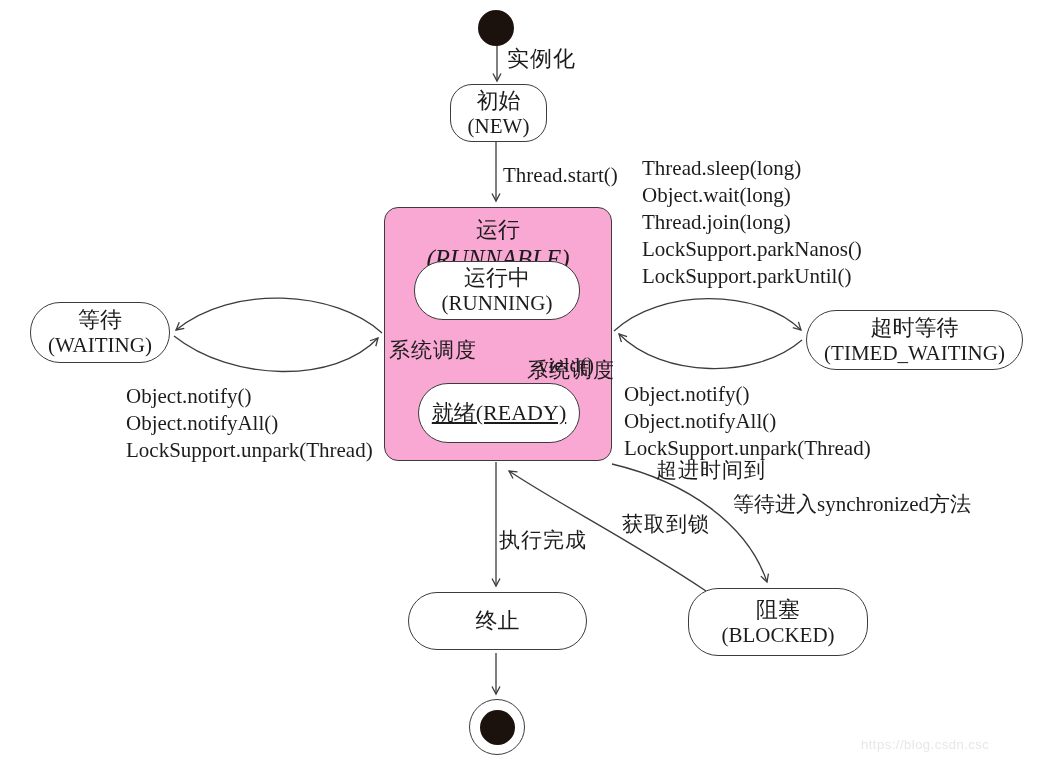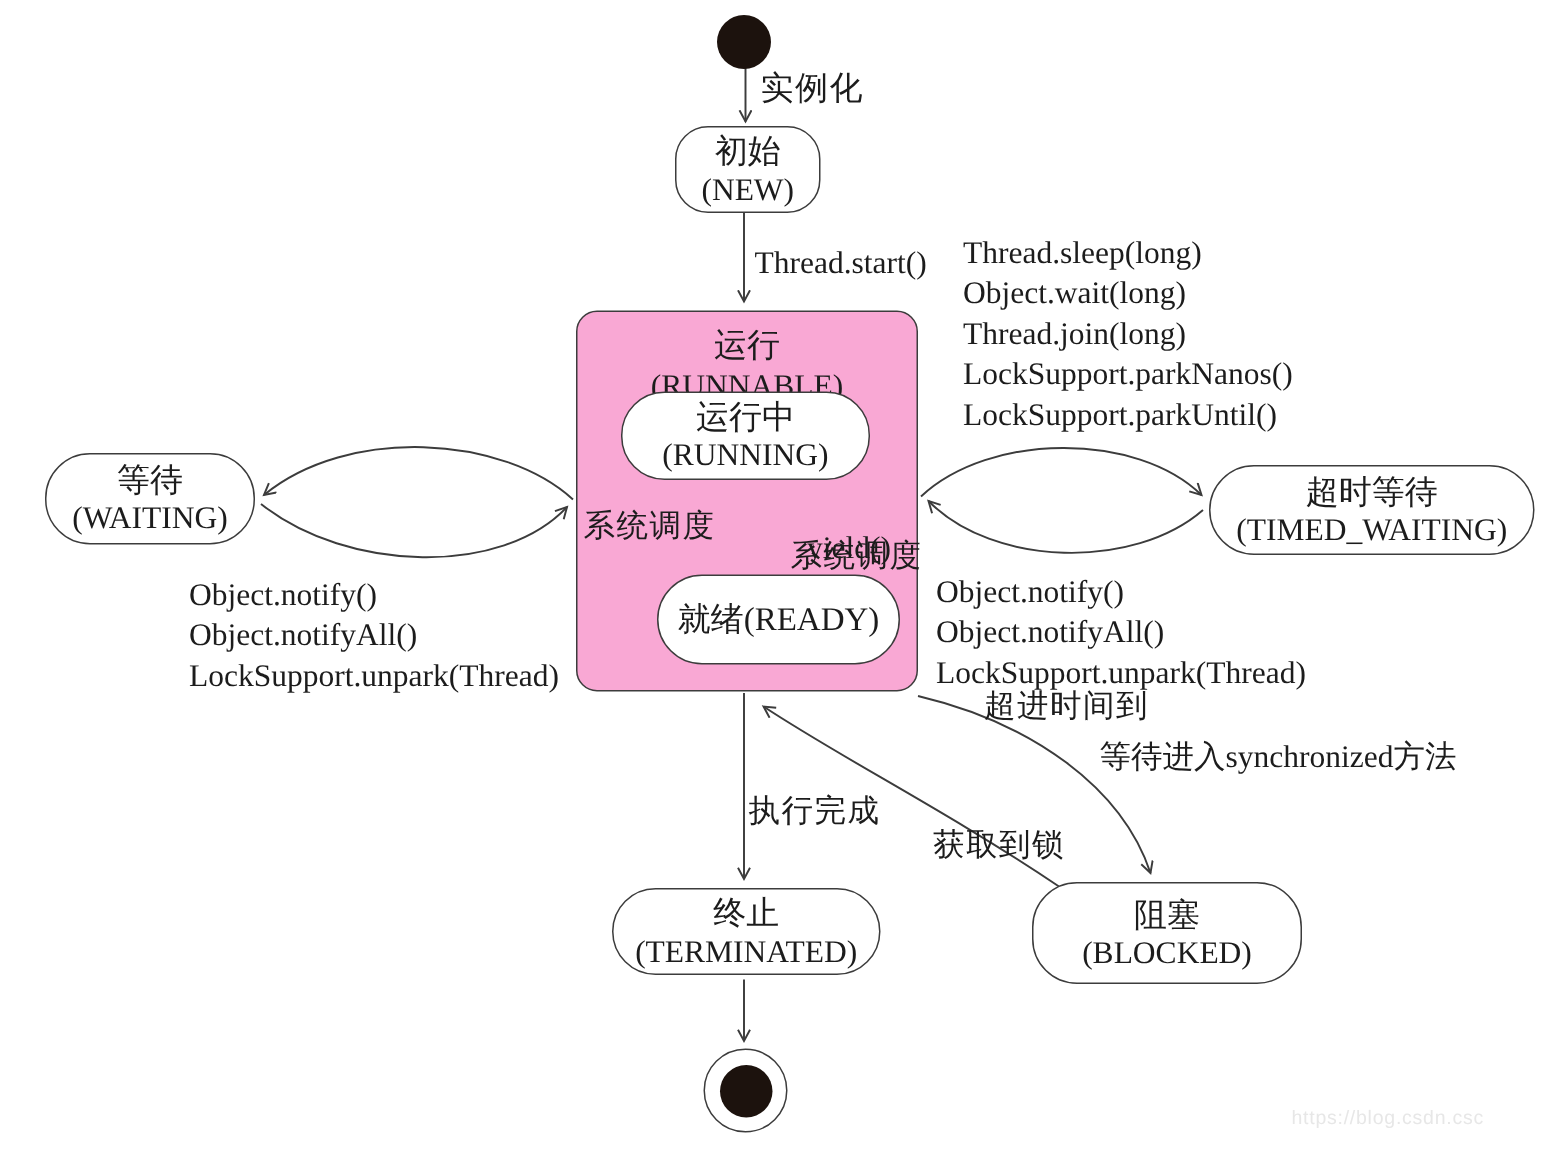--- a/index.html
+++ b/index.html
@@ -26,21 +26,21 @@
   .node .t2{font-size:21px;}
   .frame{
     position:absolute;z-index:1;
     background:#f9a8d4;
     border:1.6px solid #3c3c3c;
     border-radius:14px;
     box-sizing:border-box;
     text-align:center;
   }
   .frame .t1{font-size:22px;padding-top:7px;}
-  .frame .t2{font-size:21px;}
+  .frame .t2{font-size:25px;font-style:italic;}
   .dot{
     position:absolute;z-index:2;border-radius:50%;
     background:#1c120d;
   }
   .ring{
     position:absolute;z-index:2;border-radius:50%;
     border:1.7px solid #3c3c3c;background:#ffffff;
     display:flex;align-items:center;justify-content:center;
     box-sizing:border-box;
   }
@@ -96,42 +96,41 @@
   <div class="node" style="left:450px;top:84px;width:97px;height:58px;border-radius:22px;">
     <div class="t1">初始</div>
     <div class="t2">(NEW)</div>
   </div>
 
   <div class="node" style="left:414px;top:261px;width:166px;height:59px;border-radius:29px;">
     <div class="t1">运行中</div>
     <div class="t2">(RUNNING)</div>
   </div>
 
-  <div class="node" style="left:438px;top:383px;width:162px;height:60px;border-radius:30px;">
+  <div class="node" style="left:418px;top:383px;width:162px;height:60px;border-radius:30px;text-decoration:underline;">
     <div class="t1">就绪(READY)</div>
   </div>
 
   <div class="node" style="left:30px;top:302px;width:140px;height:61px;border-radius:30px;">
     <div class="t1">等待</div>
     <div class="t2">(WAITING)</div>
   </div>
 
   <div class="node" style="left:806px;top:310px;width:217px;height:60px;border-radius:30px;">
     <div class="t1">超时等待</div>
     <div class="t2">(TIMED_WAITING)</div>
   </div>
 
   <div class="node" style="left:688px;top:588px;width:180px;height:68px;border-radius:30px;">
     <div class="t1">阻塞</div>
     <div class="t2">(BLOCKED)</div>
   </div>
 
   <div class="node" style="left:408px;top:592px;width:179px;height:58px;border-radius:30px;">
     <div class="t1">终止</div>
-    <div class="t2">(TERMINATED)</div>
   </div>
 
   <div class="lbl cn" style="left:507px;top:45px;font-size:22px;">实例化</div>
 
   <div class="lbl" style="left:503px;top:162px;">Thread.start()</div>
 
 
   <div class="lbl" style="left:126px;top:383px;">
     <div>Object.notify()</div>
     <div>Object.notifyAll()</div>
@@ -155,21 +154,21 @@
   <div class="lbl cn" style="left:656px;top:457px;z-index:3;">超进时间到</div>
 
   <div class="lbl cn" style="left:389px;top:337px;z-index:3;">系统调度</div>
 
   <div class="lbl" style="left:538px;top:328px;z-index:3;margin-top:24px;">yield()</div>
 
   <div class="lbl cn" style="left:527px;top:357px;z-index:3;">系统调度</div>
 
   <div class="lbl cn" style="left:499px;top:527px;">执行完成</div>
 
-  <div class="lbl cn" style="left:622px;top:550px;">获取到锁</div>
+  <div class="lbl cn" style="left:622px;top:511px;">获取到锁</div>
 
   <div class="lbl" style="left:733px;top:490px;line-height:28px;">
     <div>等待进入synchronized方法</div>
   </div>
 
   <div class="watermark" style="left:841px;top:737px;margin-left:20px;">https://blog.csdn.csc</div>
 
 </div>
 
 </body></html>

